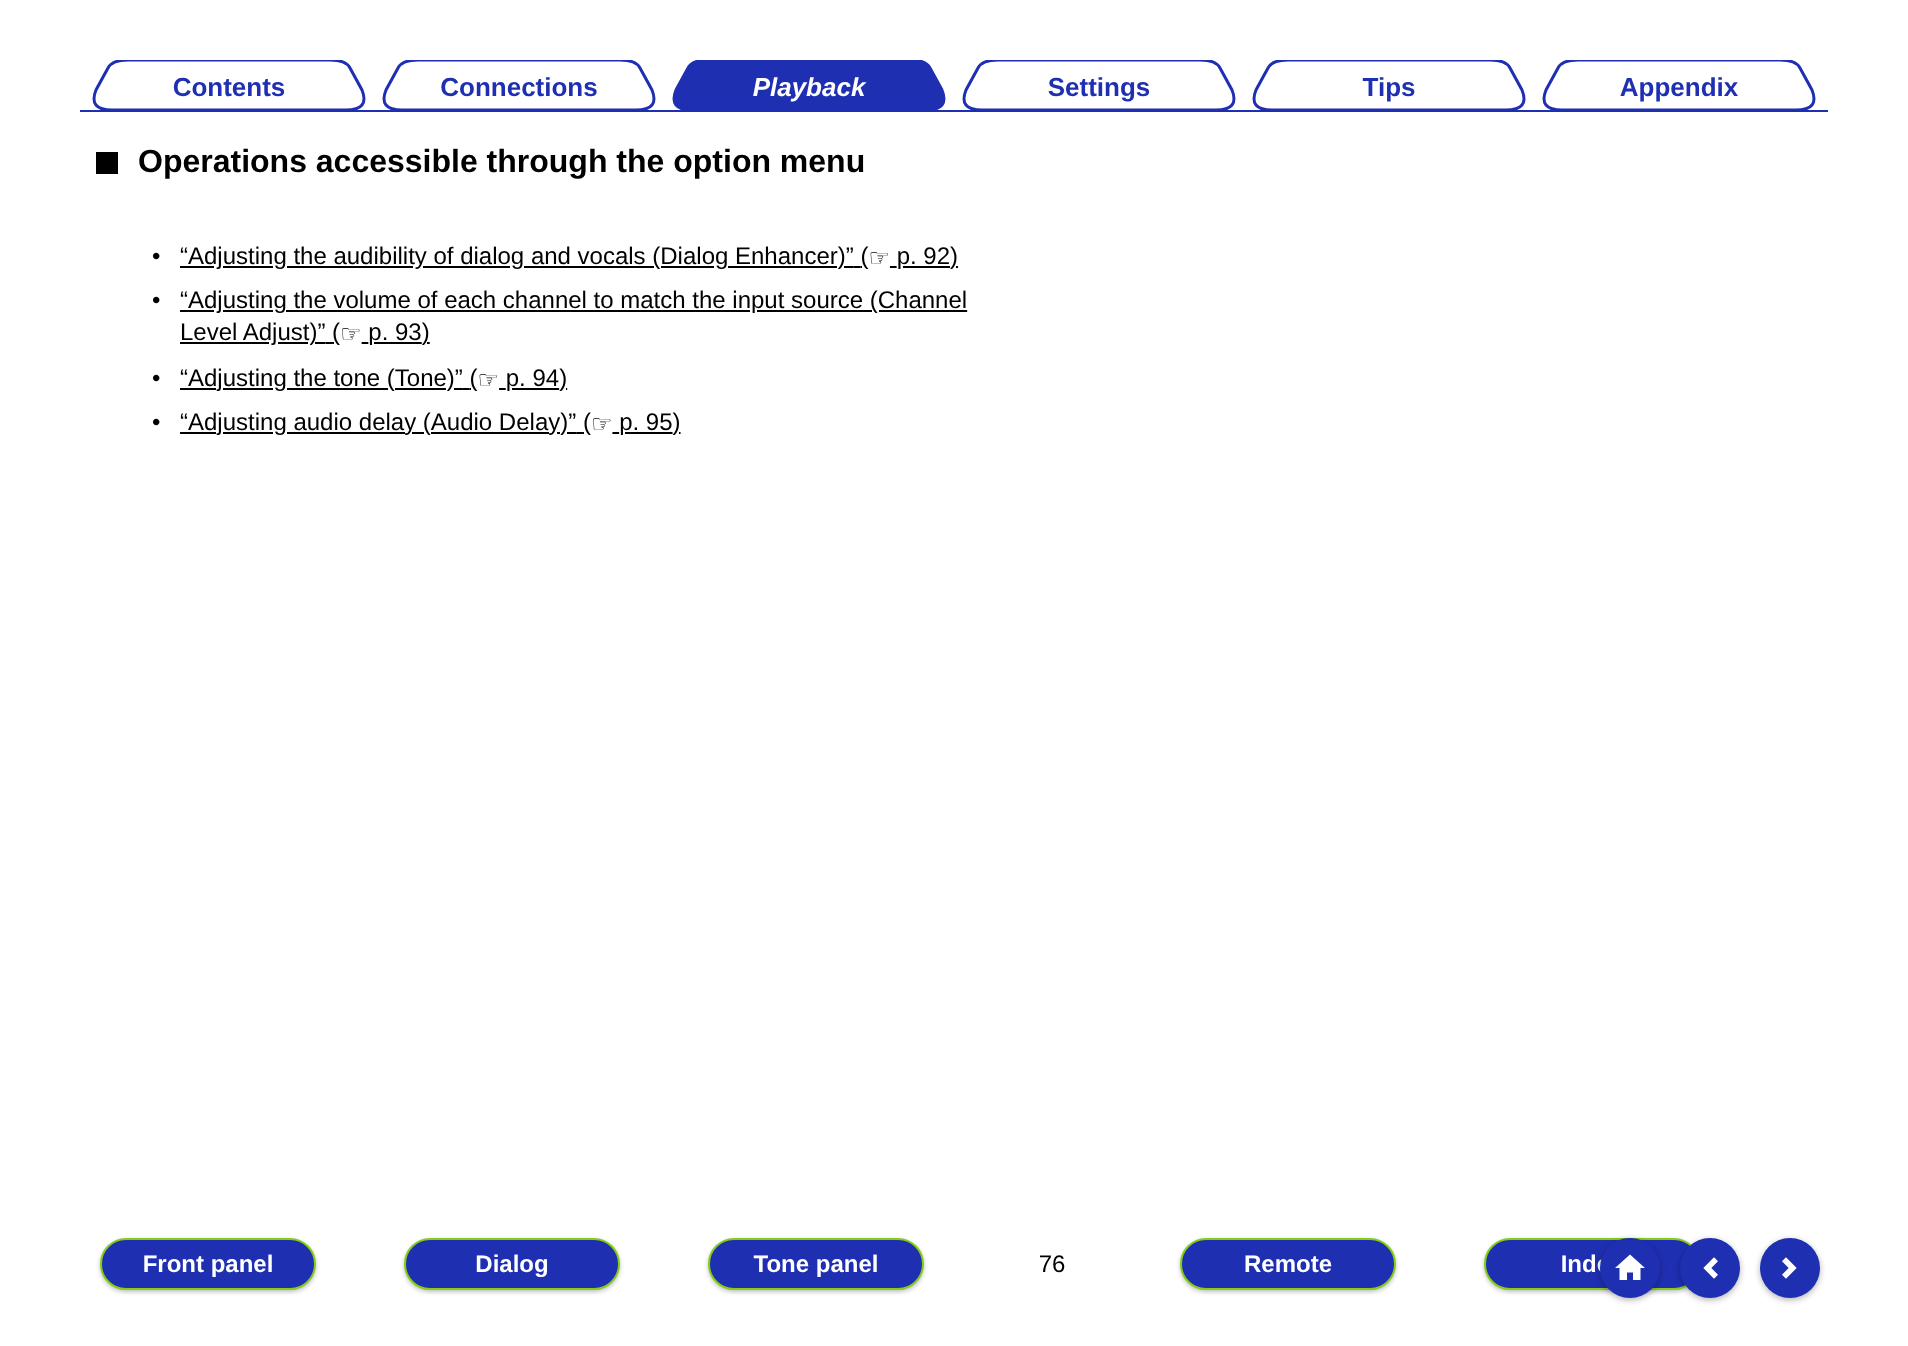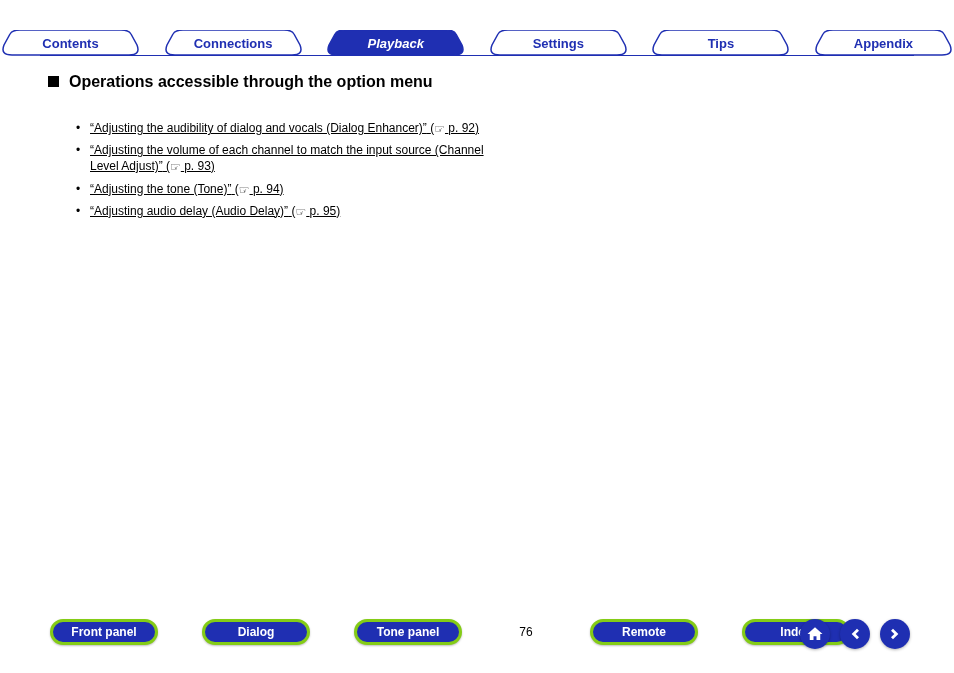--- a/index.html
+++ b/index.html
@@ -1,20 +1,20 @@
 <!DOCTYPE html>
 <html><head>
 <meta charset="utf-8">
 <style>
   * { box-sizing: border-box; margin: 0; padding: 0; }
   html, body { width: 954px; height: 673px; font-family: Arial, Helvetica, sans-serif; background: #fff; color: #000; }
   .page { position: relative; width: 954px; height: 673px; }
 
   
-  .top-tabs { position: absolute; top: 30px; left: 0; right: 0; display: flex; justify-content: space-between; gap: 4px; }
+  .top-tabs { position: absolute; top: 30px; left: 0; right: 0; display: flex; justify-content: center; gap: 4px; }
   .top-tab {
     position: relative;
     width: 141px; height: 26px;
     display: flex; align-items: center; justify-content: center;
     font-size: 13px; font-weight: bold; color: #1f2fb2;
     cursor: pointer;
   }
   .top-tab svg { position: absolute; inset: 0; width: 100%; height: 100%; }
   .top-tab span { position: relative; z-index: 1; }
   .top-tab.active span { color: #fff; font-style: italic; }
@@ -33,21 +33,21 @@
 
   
   .bottom { position: absolute; bottom: 28px; left: 0; right: 0; display: flex; align-items: center; }
   .bottom-buttons { display: flex; gap: 44px; margin-left: 50px; align-items: center; }
   .pill {
     min-width: 108px; height: 26px; padding: 0 16px;
     background: #1f2fb2; color: #fff; border-radius: 13px;
     display: flex; align-items: center; justify-content: center;
     font-size: 12px; font-weight: bold; cursor: pointer;
     box-shadow: 0 1px 2px rgba(0,0,0,.25);
-    border: 3px solid #84cc16;
+    border: 1px solid #84cc16;
   }
   .page-num { font-size: 12px; color: #000; width: 40px; text-align: center; }
 
   .nav-icons { position: absolute; right: 44px; bottom: 24px; display: flex; gap: 10px; align-items: center; }
   .circ-btn { width: 30px; height: 30px; border-radius: 50%; background: #1f2fb2; display: flex; align-items: center; justify-content: center; cursor: pointer; box-shadow: 0 1px 3px rgba(0,0,0,.3); }
   .circ-btn svg { display: block; }
 </style>
 </head>
 <body>
 <div class="page">

